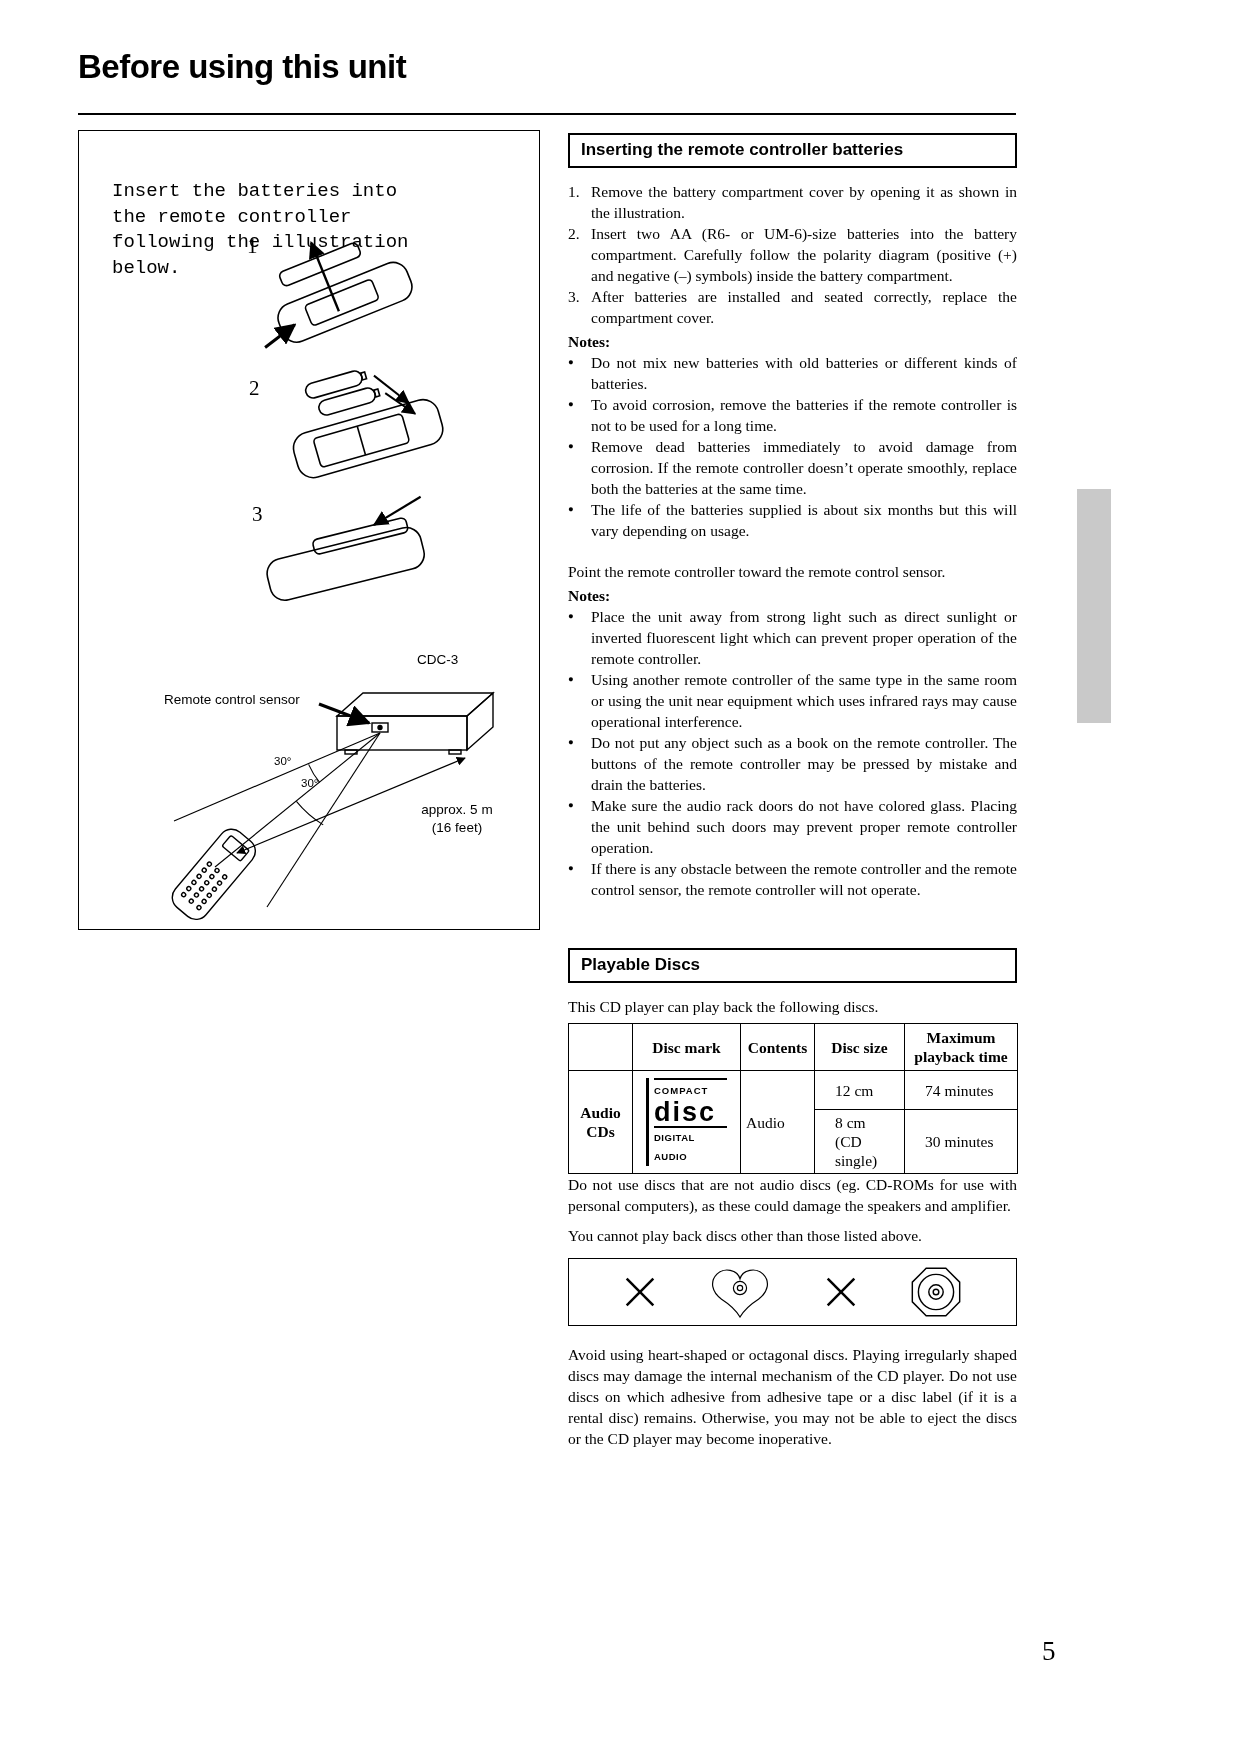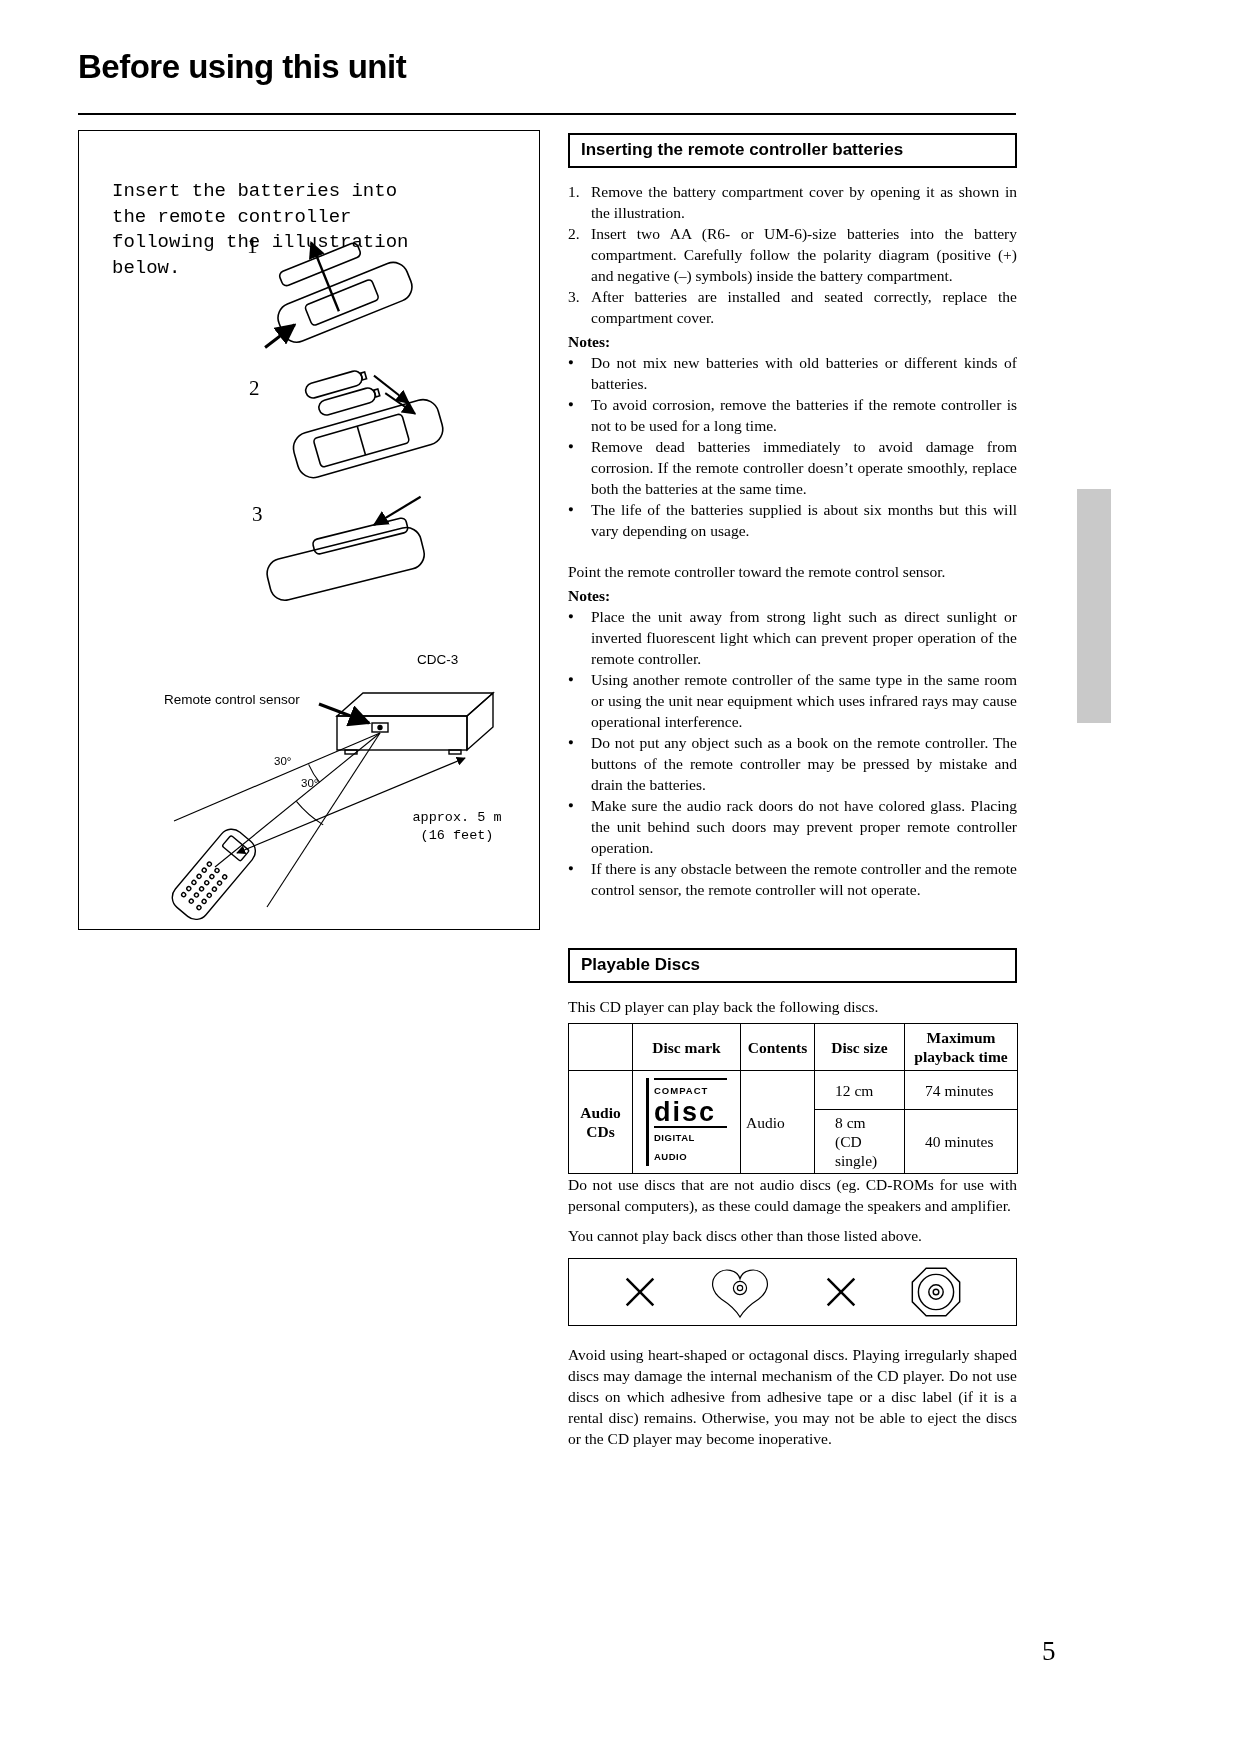--- a/index.html
+++ b/index.html
@@ -17,21 +17,21 @@
   
   .side-tab { position:absolute; left:1077px; top:489px; width:34px; height:234px; background:#c9c9c9; }
 
   
   .figure-box { position:absolute; left:78px; top:130px; width:462px; height:800px; border:1.5px solid #000; box-sizing:border-box; }
   .fig-caption { position:absolute; left:33px; top:48px; width:312px; font-family:Liberation Mono, monospace; font-size:19px; line-height:1.35; }
   .fig-step-num { position:absolute; font-size:21px; font-family:"Liberation Serif", serif; }
   .fig-art { position:absolute; left:0; top:0; width:459px; height:797px; }
   .fig-label { position:absolute; font-family:"Liberation Sans", sans-serif; font-size:13.5px; }
   .fig-angle { position:absolute; font-family:"Liberation Sans", sans-serif; font-size:11.5px; }
-  .fig-dist { position:absolute; left:318px; top:670px; width:120px; text-align:center; font-family:Liberation Mono, monospace; font-size:13.5px; line-height:1.3;margin-top:8px; }
+  .fig-dist { position:absolute; left:318px; top:670px; width:120px; text-align:center; font-family:Liberation Sans, sans-serif; font-size:13.5px; line-height:1.3; }
 
   
   .right-col { position:absolute; left:568px; top:130px; width:449px; font-size:15.5px; line-height:21px; }
   .sec-head {
     border:2px solid #000; padding:5px 11px 6px; box-sizing:border-box;
     font-family:"Liberation Sans", sans-serif; font-weight:bold; font-size:17px; line-height:20px;
     margin:0 0 13px 0;
   }
   .sec1 { margin-top:3px; }
   .sec2 { margin-top:20px; }
@@ -271,21 +271,21 @@
             <div>12 cm</div>
             <div></div>
           </td>
           <td class="time">74 minutes</td>
         </tr>
         <tr class="r2">
           <td class="size">
             <div>8 cm</div>
             <div>(CD single)</div>
           </td>
-          <td class="time">40 minutes</td>
+          <td class="time">30 minutes</td>
         </tr>
       </tbody>
         </table>
 
       <p class="para">Do not use discs that are not audio discs (eg. CD-ROMs for use with personal computers), as these could damage the speakers and amplifier.</p>
       <p class="para mt9">You cannot play back discs other than those listed above.</p>
 
       <div class="prohibited-box">
         <svg width="38" height="38" viewBox="0 0 40 40">
           <line x1="6" y1="6" x2="34" y2="34" stroke="#000" stroke-width="2.6"></line>

